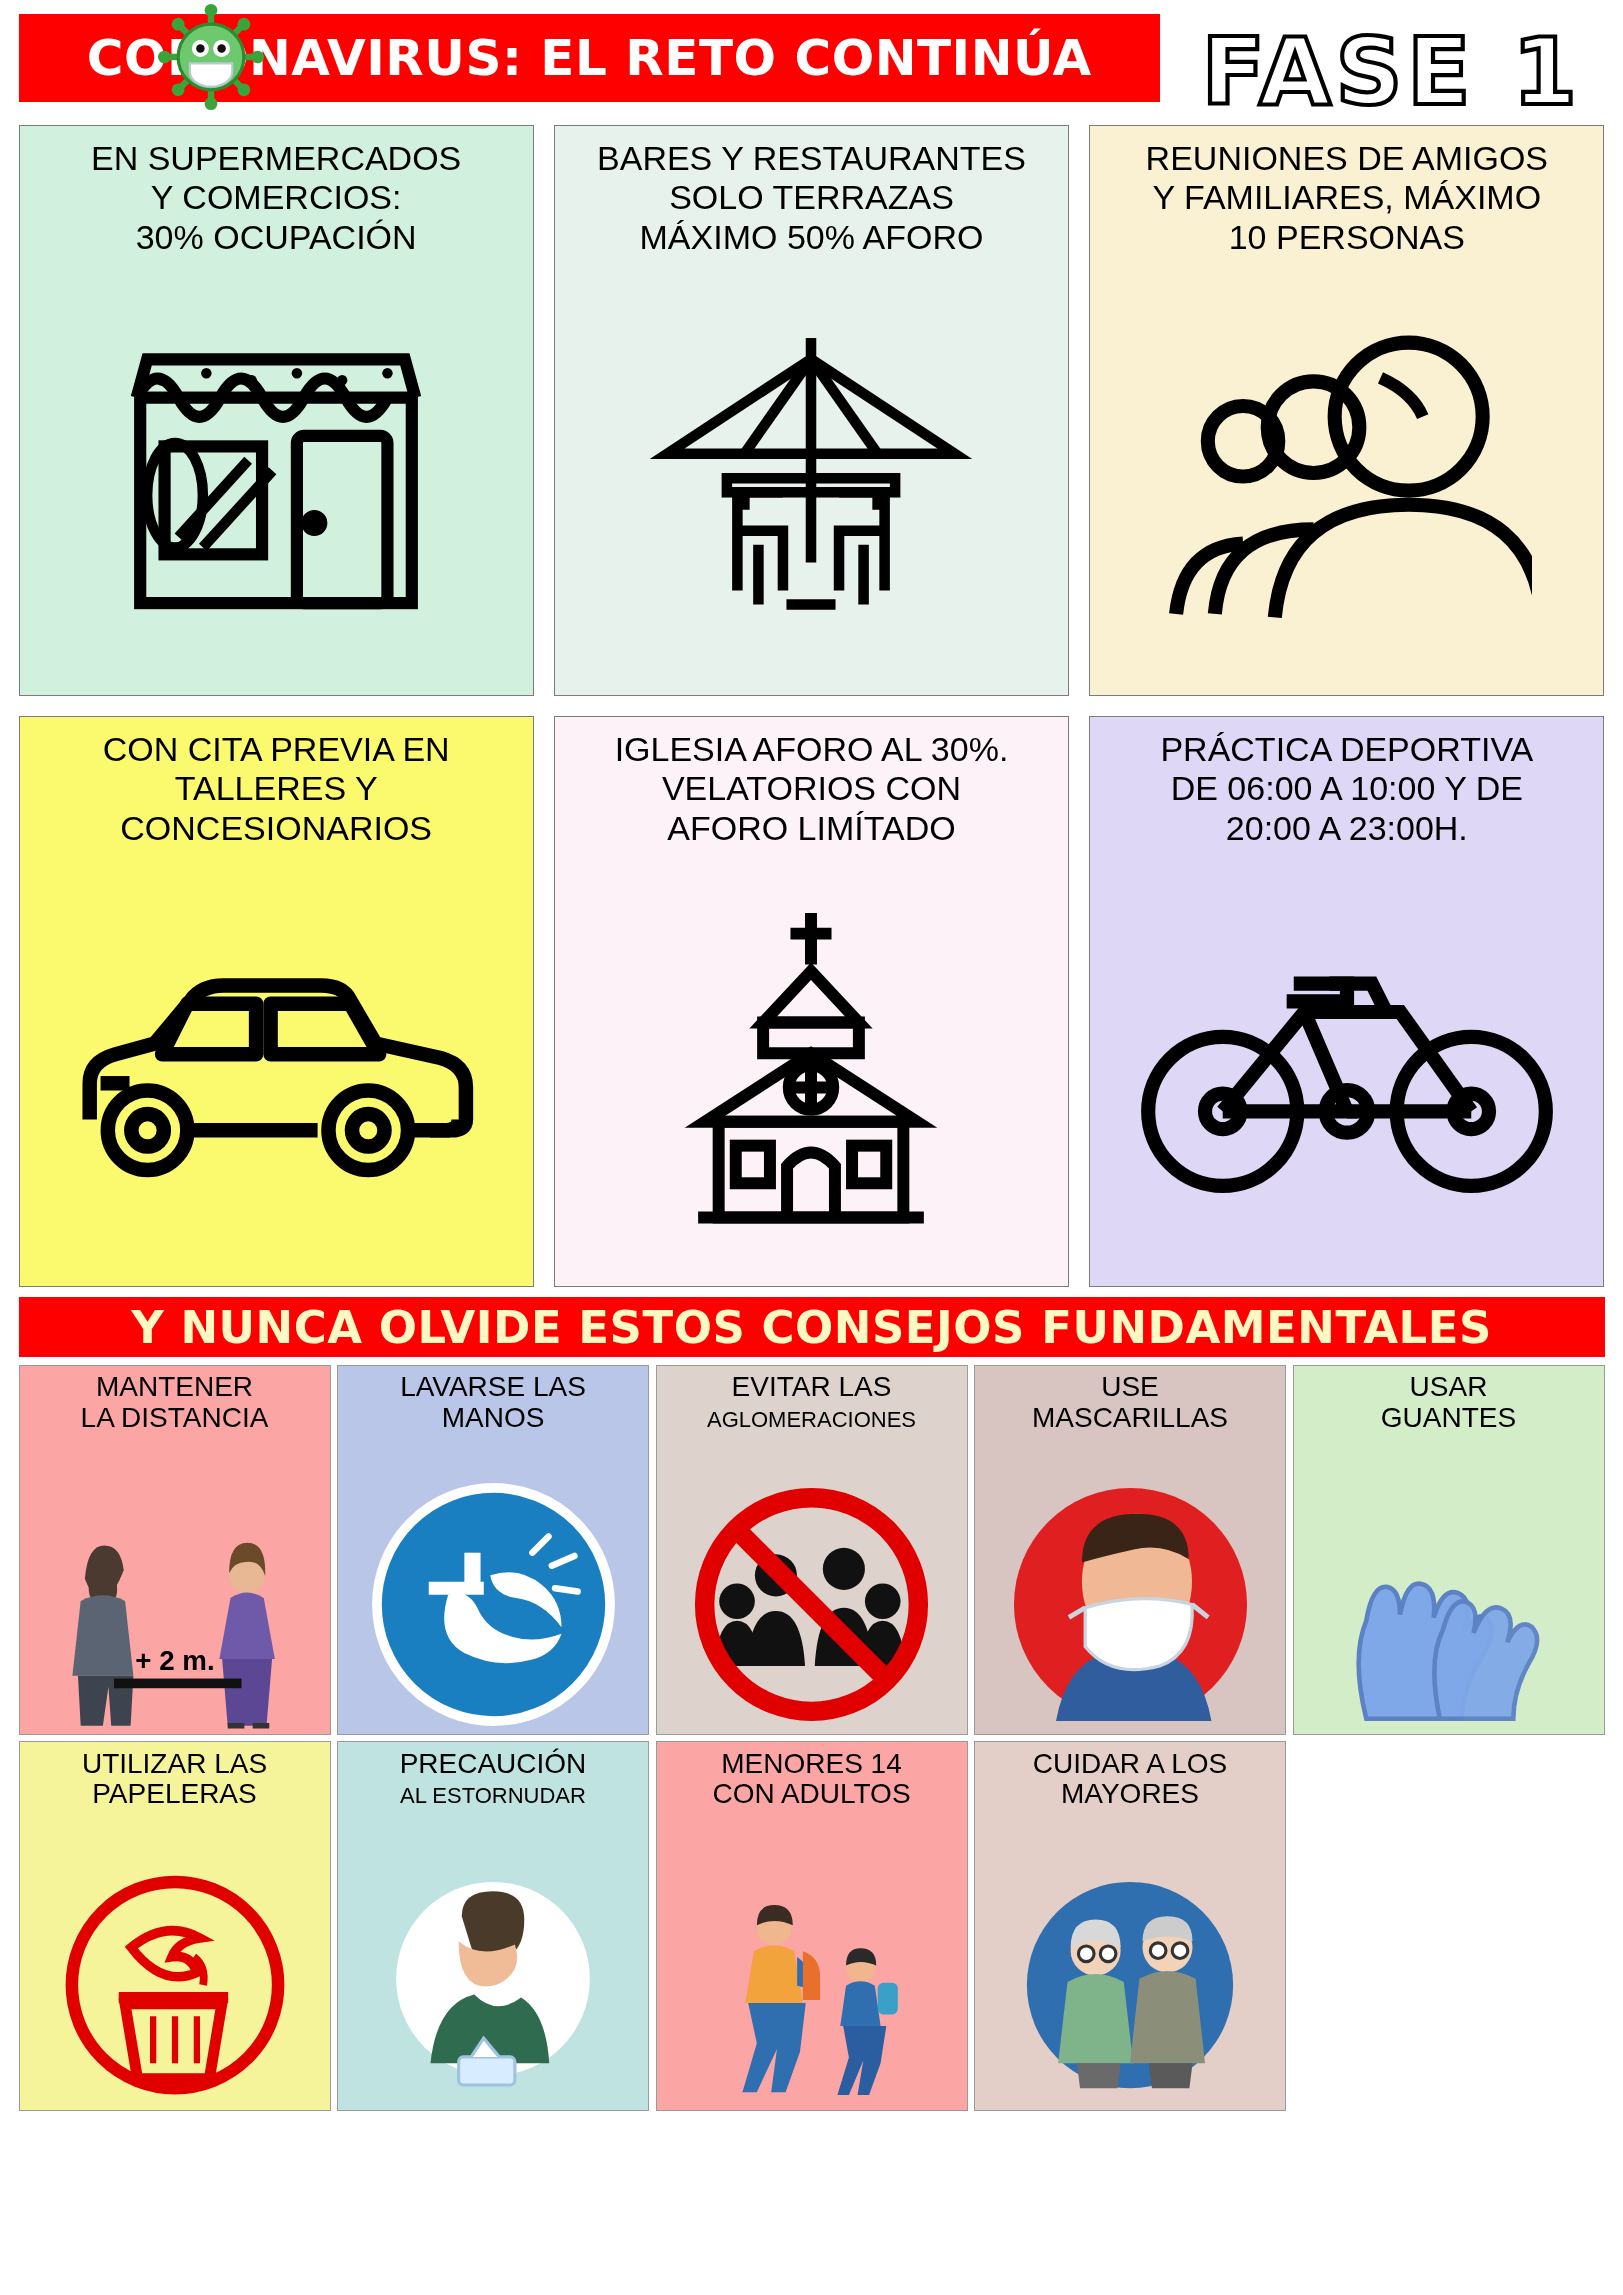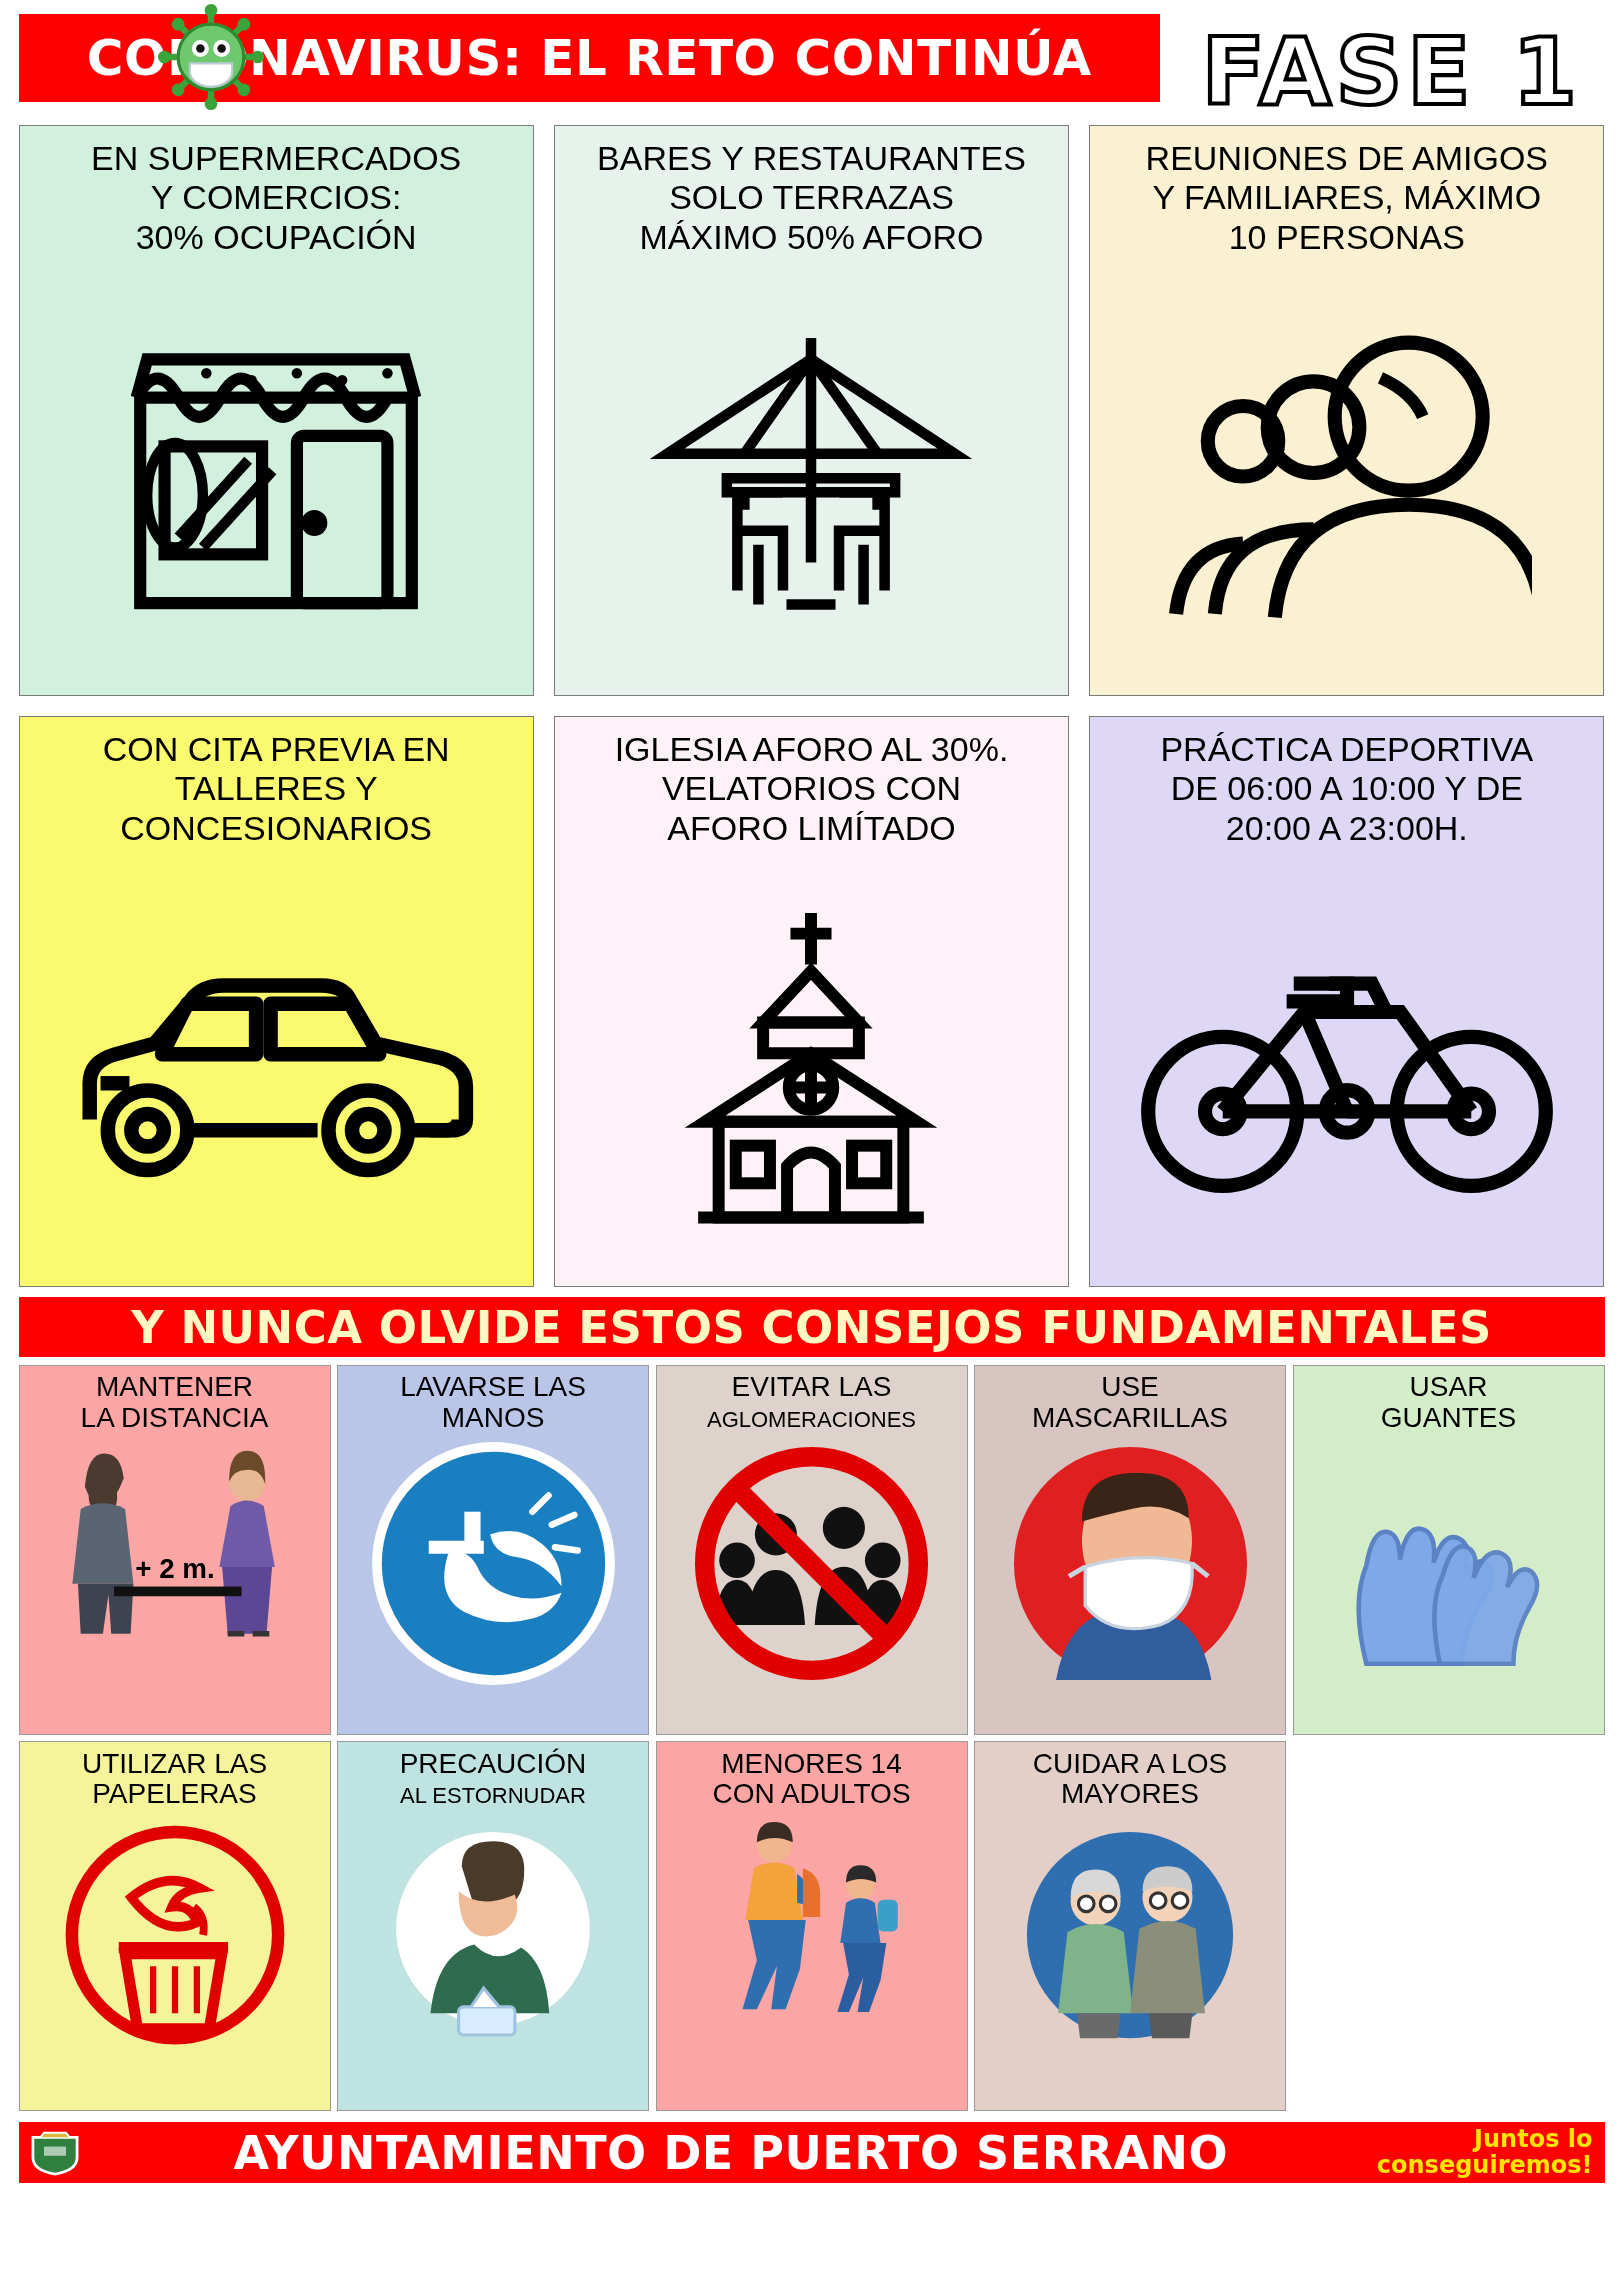--- a/index.html
+++ b/index.html
@@ -23,21 +23,21 @@
 
   
   .redbar{margin:10.2px 18.5px 7.4px 18.5px;background:#ff0000;height:60px;display:flex;align-items:center;justify-content:center;}
   .redbar span{color:#fef9c3;font-weight:bold;font-size:45px;letter-spacing:0.5px;font-family:"DejaVu Sans",sans-serif;white-space:nowrap;}
 
   
   .grid-advice{display:grid;grid-template-columns:repeat(5,1fr);gap:6.5px;padding:0 18.5px;}
   .acell{border:0.9px solid #9a9a9a;box-sizing:border-box;height:370px;display:flex;flex-direction:column;align-items:center;padding-top:6.5px;}
   .acell-title{font-size:28px;line-height:1.1;text-align:center;font-weight:normal;padding:0 3.7px;}
   .acell-title .small{font-size:22px;}
-  .acell-fig{flex:1 1 auto;width:100%;display:flex;align-items:flex-start;justify-content:center;}
+  .acell-fig{flex:1 1 auto;width:100%;display:flex;align-items:flex-end;justify-content:center;}
 
   
   .footer{margin:11px 18.5px 0 18.5px;background:#ff0000;height:61px;display:flex;align-items:center;position:relative;}
   .shield{width:60px;height:51px;margin-left:6.5px;display:flex;align-items:center;justify-content:center;}
   .footer-title{flex:1 1 auto;text-align:center;color:#fff;font-weight:bold;font-size:46px;font-family:"DejaVu Sans",sans-serif;letter-spacing:0.5px;}
   .footer-slogan{color:#ffe400;font-weight:bold;font-size:24px;line-height:1.06;text-align:right;padding-right:12px;font-family:"DejaVu Sans",sans-serif;}
 </style>
 </head>
 <body>
 
@@ -391,28 +391,15 @@
             <path d="M86 76 q18 -10 36 0 l6 54 h-48Z" fill="#8b8f7a"></path>
             <path d="M92 130 h28 l-2 16 h-24Z" fill="#5a5a5a"></path>
             <circle cx="98" cy="58" r="5" fill="#fff" stroke="#333" stroke-width="2"></circle>
             <circle cx="112" cy="58" r="5" fill="#fff" stroke="#333" stroke-width="2"></circle>
           </g>
         </svg>
       </div>
     </div>
   </div>
 
-  <div class="footer">
-    <div class="shield">
-      <svg viewBox="0 0 60 50" width="56" height="46">
-        <path d="M6 8 h48 v22 q0 14 -24 18 Q6 44 6 30 Z" fill="#2f7f3f" stroke="#fff" stroke-width="3"></path>
-        <path d="M14 8 l4 -5 h24 l4 5" fill="#d8b83a" stroke="#fff" stroke-width="2"></path>
-        <path d="M18 18 h24 v10 h-24Z" fill="#ffffff" opacity="0.6"></path>
-      </svg>
-    </div>
-    <div class="footer-title">AYUNTAMIENTO DE PUERTO SERRANO</div>
-    <div class="footer-slogan">
-      <span>Juntos lo</span><br><span>conseguiremos!</span>
-    </div>
-  </div>
 
 </div>
 
 
 </body></html>

